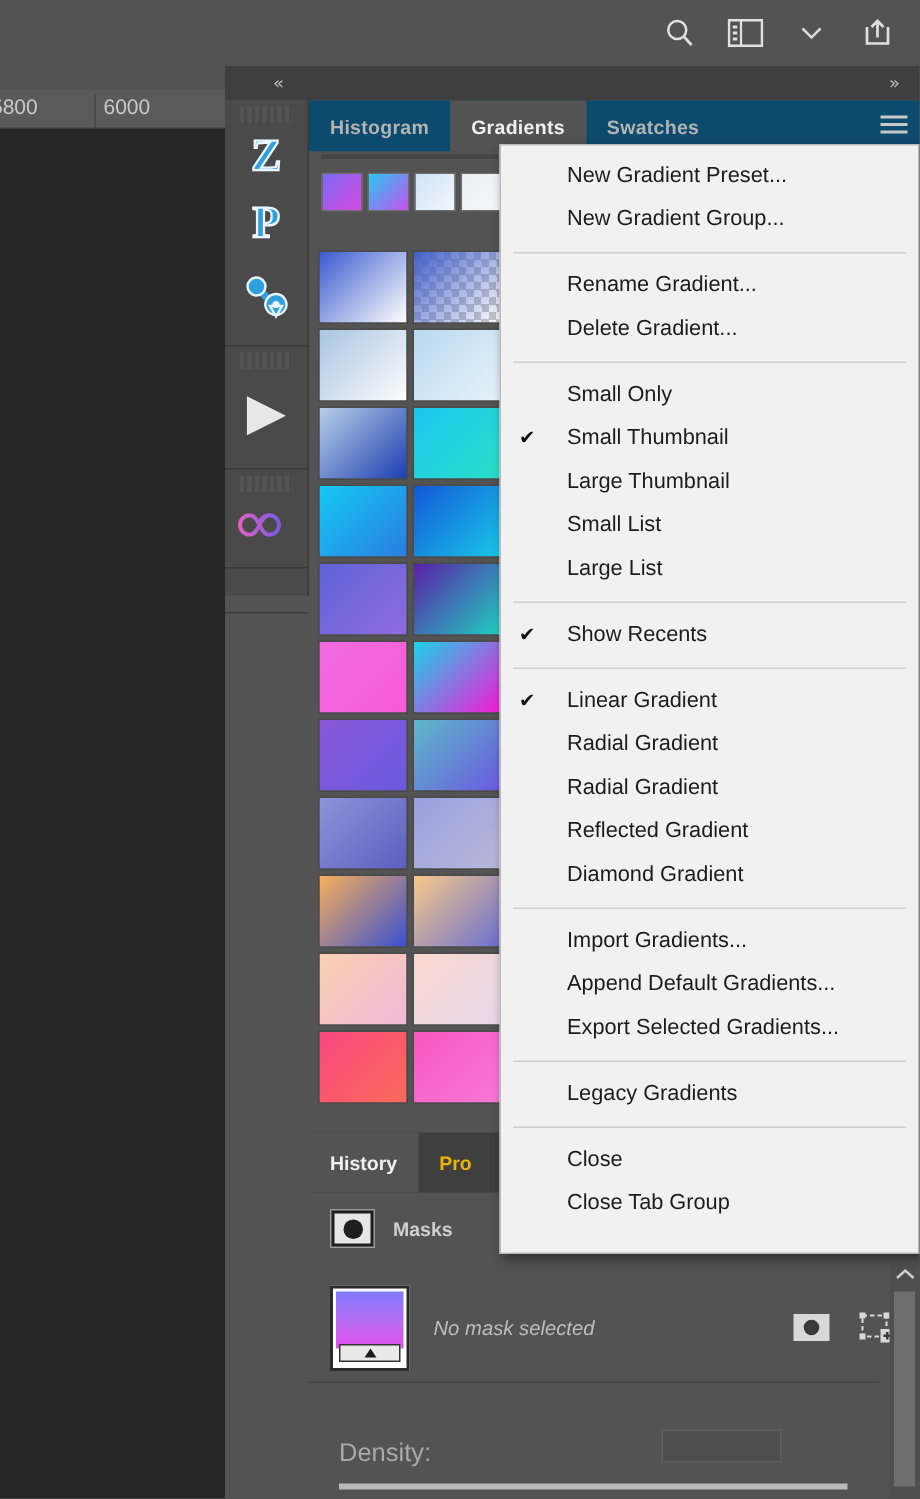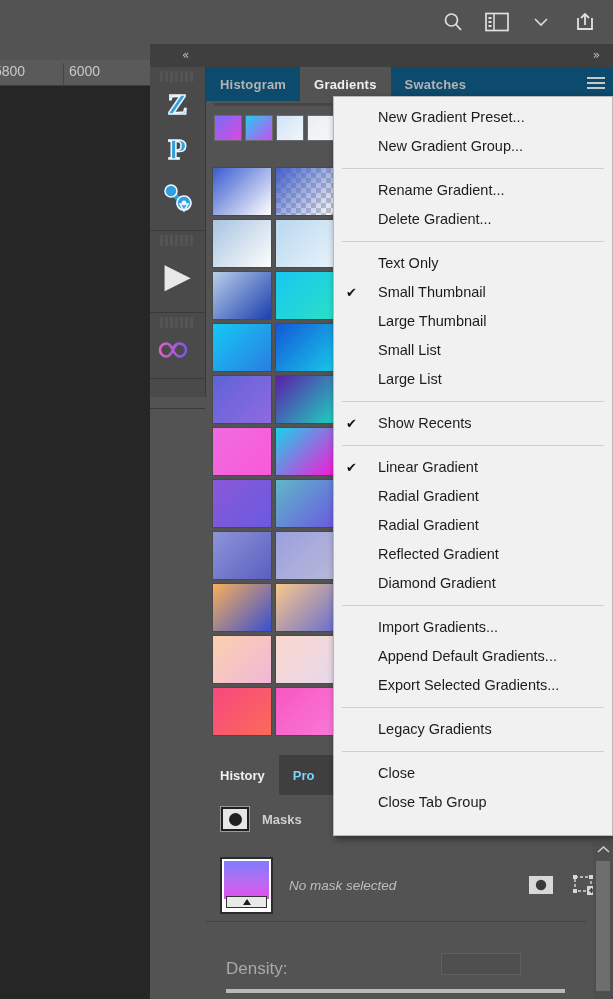--- a/index.html
+++ b/index.html
@@ -96,21 +96,21 @@
   
   #prop-panel {
     position: absolute; left: 206px; top: 755px; width: 407px; height: 244px;
     background: #535353;
   }
   #prop-tabs {
     position: absolute; left: 0; top: 0; width: 407px; height: 40px;
     background: #3f3f3f; display: flex; align-items: stretch;
   }
   .ptab { display: flex; align-items: center; padding: 0 14px; font-size: 13px; font-weight: bold;
-          color: #7dd3fc; cursor: pointer; }
+          color: #eab308; cursor: pointer; }
   .ptab.active { background: #535353; color: #f0f0f0; }
 
   #masks-row { position: absolute; left: 0; top: 40px; width: 407px; height: 48px; display: flex; align-items: center; padding-left: 14px; gap: 12px; }
   #mask-icon { width: 30px; height: 26px; background: #1f1f1f; border: 1px solid #9a9a9a;
                display: flex; align-items: center; justify-content: center; }
   #mask-icon .dot { width: 13px; height: 13px; border-radius: 50%; background: #1f1f1f; }
   #mask-icon .plate { width: 24px; height: 20px; background: #e6e6e6; display:flex; align-items:center; justify-content:center;}
   #masks-label { font-size: 13px; color: #cfcfcf; font-weight: bold; }
 
   #mask-sel-row { position: absolute; left: 0; top: 94px; width: 407px; height: 72px; display: flex; align-items: center; padding: 0 14px; }
@@ -353,21 +353,21 @@
   </div>
 </div>
 
 <div id="flyout">
     <div class="mi"><span>New Gradient Preset...</span></div>
     <div class="mi"><span>New Gradient Group...</span></div>
     <div class="msep"></div>
     <div class="mi"><span>Rename Gradient...</span></div>
     <div class="mi"><span>Delete Gradient...</span></div>
     <div class="msep"></div>
-    <div class="mi"><span>Text Only</span></div>
+    <div class="mi"><span>Small Only</span></div>
     <div class="mi"><span class="chk">✔</span><span>Small Thumbnail</span></div>
     <div class="mi"><span>Large Thumbnail</span></div>
     <div class="mi"><span>Small List</span></div>
     <div class="mi"><span>Large List</span></div>
     <div class="msep"></div>
     <div class="mi"><span class="chk">✔</span><span>Show Recents</span></div>
     <div class="msep"></div>
     <div class="mi"><span class="chk">✔</span><span>Linear Gradient</span></div>
     <div class="mi"><span>Radial Gradient</span></div>
     <div class="mi"><span>Radial Gradient</span></div>

